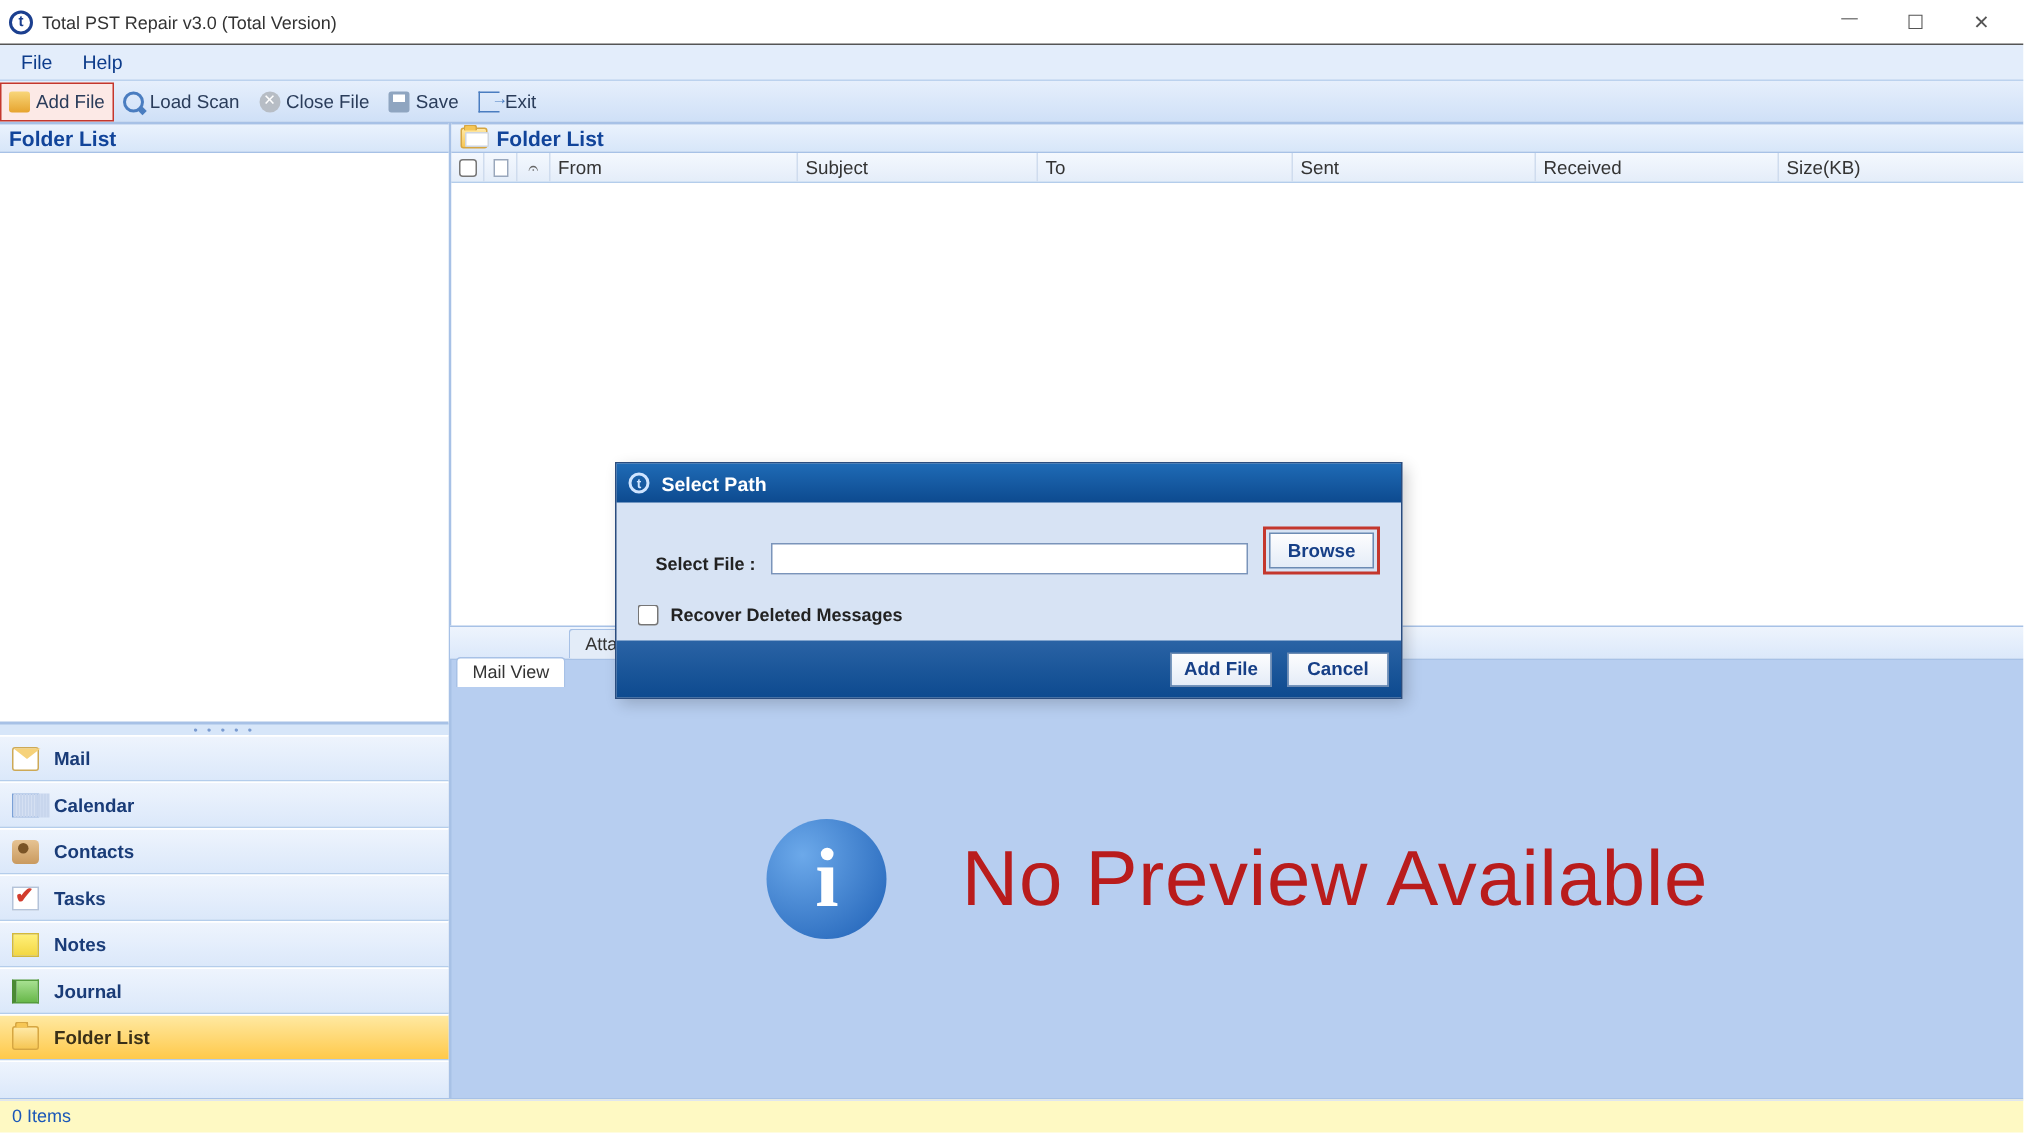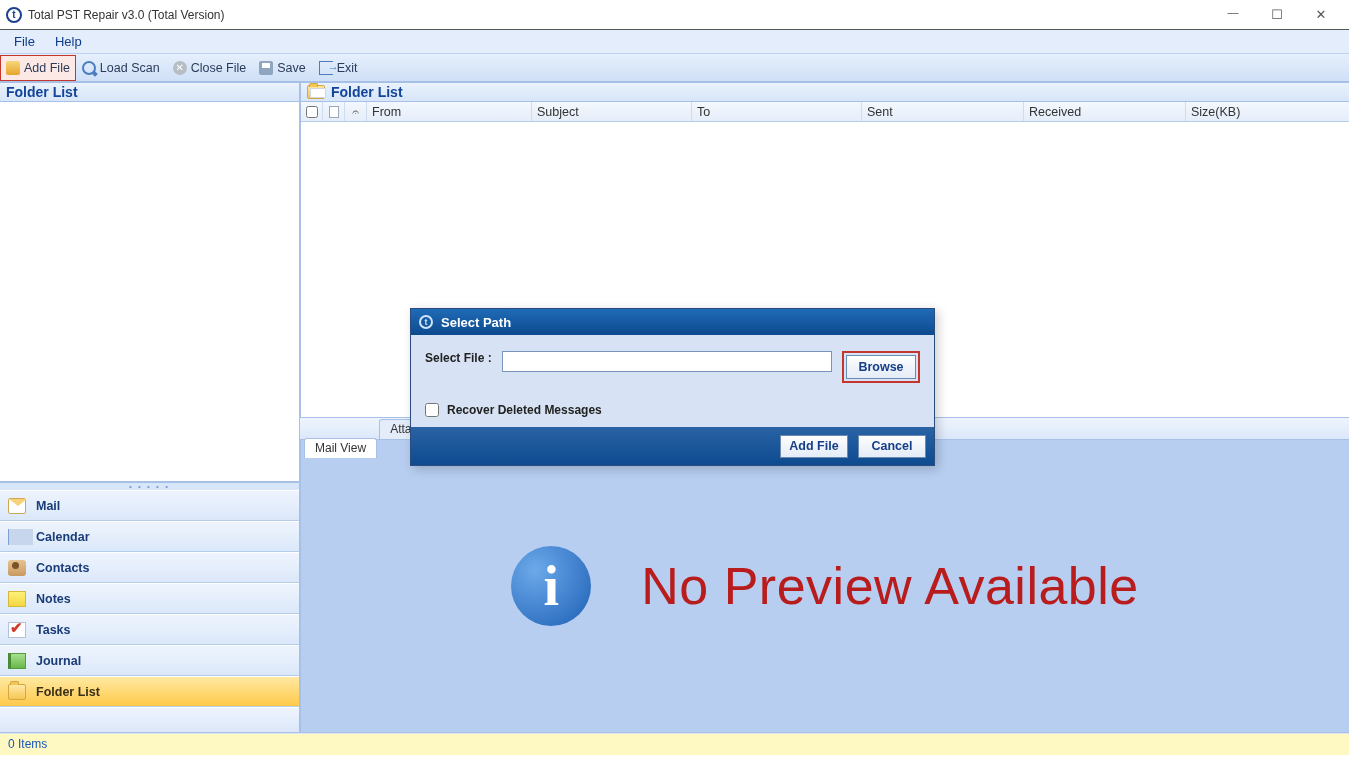--- a/index.html
+++ b/index.html
@@ -93,21 +93,21 @@
   .preview .msg{font-size:52px;color:#b91c1c;font-weight:400;letter-spacing:0.5px;}
 
   
   .statusbar{height:22px;background:#fef9c3;border-top:1px solid #e0e6ef;padding:3px 8px;font-size:12px;color:#1a57b8;}
 
   
   .dialog{position:absolute;top:308px;left:410px;width:525px;background:#d7e3f4;border:1px solid #2a4c7e;box-shadow:3px 3px 10px rgba(0,0,0,0.2);}
   .dialog-title{height:26px;background:linear-gradient(#1f6bb6,#0d4a8f);color:#fff;font-weight:bold;font-size:13px;display:flex;align-items:center;padding:0 8px;gap:8px;}
   .dialog-title .dicon{width:14px;height:14px;border:2px solid #cfe4ff;border-radius:50%;font-size:9px;display:flex;align-items:center;justify-content:center;color:#cfe4ff;}
   .dialog-body{padding:16px 14px 10px;}
-  .select-row{display:flex;align-items:flex-start;gap:10px;font-size:12px;font-weight:bold;color:#222;}
+  .select-row{display:flex;align-items:flex-end;gap:10px;font-size:12px;font-weight:bold;color:#222;margin-left:12px;}
   .select-row input[type=text]{flex:1;height:21px;border:1px solid #7a94ba;background:#fff;padding:0 4px;font-size:12px;}
   .browse-btn{width:70px;height:24px;background:linear-gradient(#fdfdfe,#e4ecf7);border:1px solid #6c8bb3;color:#163f87;font-weight:bold;font-size:12.5px;cursor:pointer;}
   .browse-wrap{border:2px solid #c4372d;padding:2px;}
   .chk-row{display:flex;align-items:center;gap:8px;margin-top:20px;font-size:12px;font-weight:bold;color:#222;}
   .chk-row input{width:14px;height:14px;}
   .dialog-footer{background:linear-gradient(#2a63a5,#0d4a8f);height:38px;display:flex;justify-content:flex-end;align-items:center;padding:0 8px;gap:10px;}
   .dialog-footer button{width:68px;height:23px;background:linear-gradient(#fdfdfe,#e4ecf7);border:1px solid #6c8bb3;color:#163f87;font-weight:bold;font-size:12.5px;cursor:pointer;}
 </style>
 </head>
 <body>
@@ -165,26 +165,26 @@
       </div>
       <div class="nav-item">
         <span class="nicon ni-cal"><i class="h"></i><i></i><i></i><i></i><i></i><i></i><i></i><i></i><i></i><i></i><i></i><i></i><i></i></span>
         <span>Calendar</span>
       </div>
       <div class="nav-item">
         <span class="nicon ni-contact"></span>
         <span>Contacts</span>
       </div>
       <div class="nav-item">
+        <span class="nicon ni-task"></span>
+        <span>Tasks</span>
+      </div>
+      <div class="nav-item">
         <span class="nicon ni-notes"></span>
         <span>Notes</span>
-      </div>
-      <div class="nav-item">
-        <span class="nicon ni-task"></span>
-        <span>Tasks</span>
       </div>
       <div class="nav-item">
         <span class="nicon ni-journal"></span>
         <span>Journal</span>
       </div>
       <div class="nav-item active">
         <span class="nicon ni-folder"></span>
         <span>Folder List</span>
       </div>
     </div>

